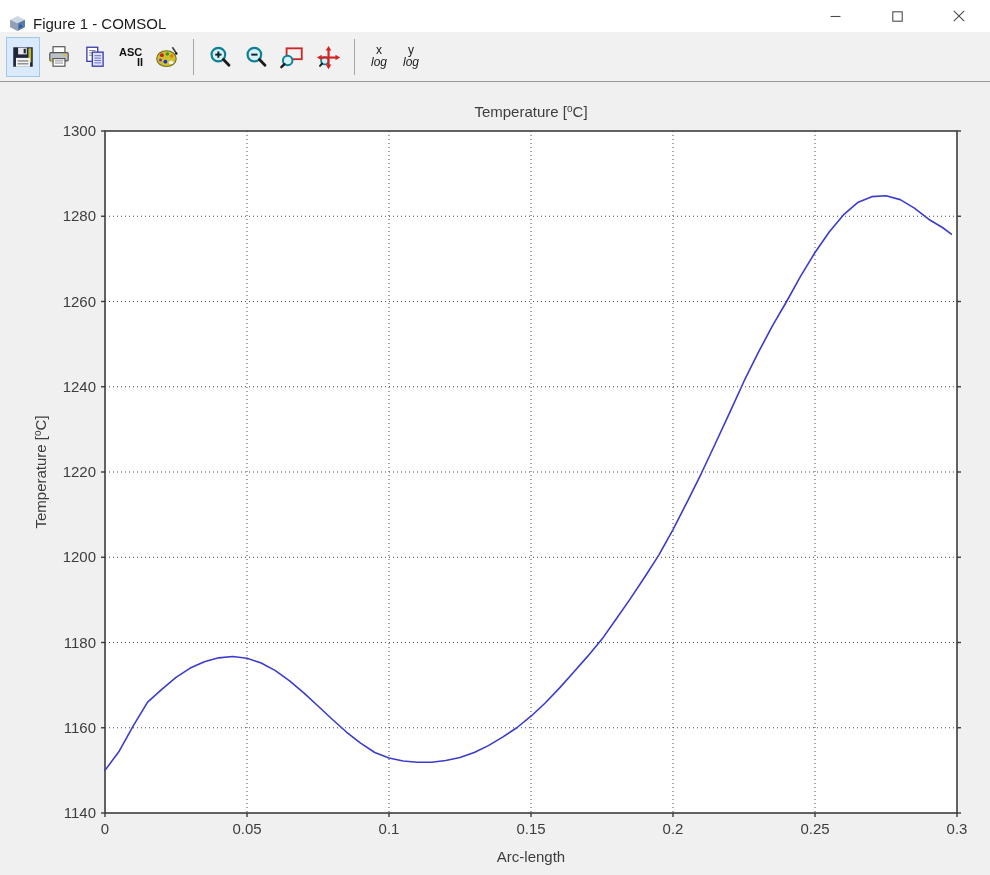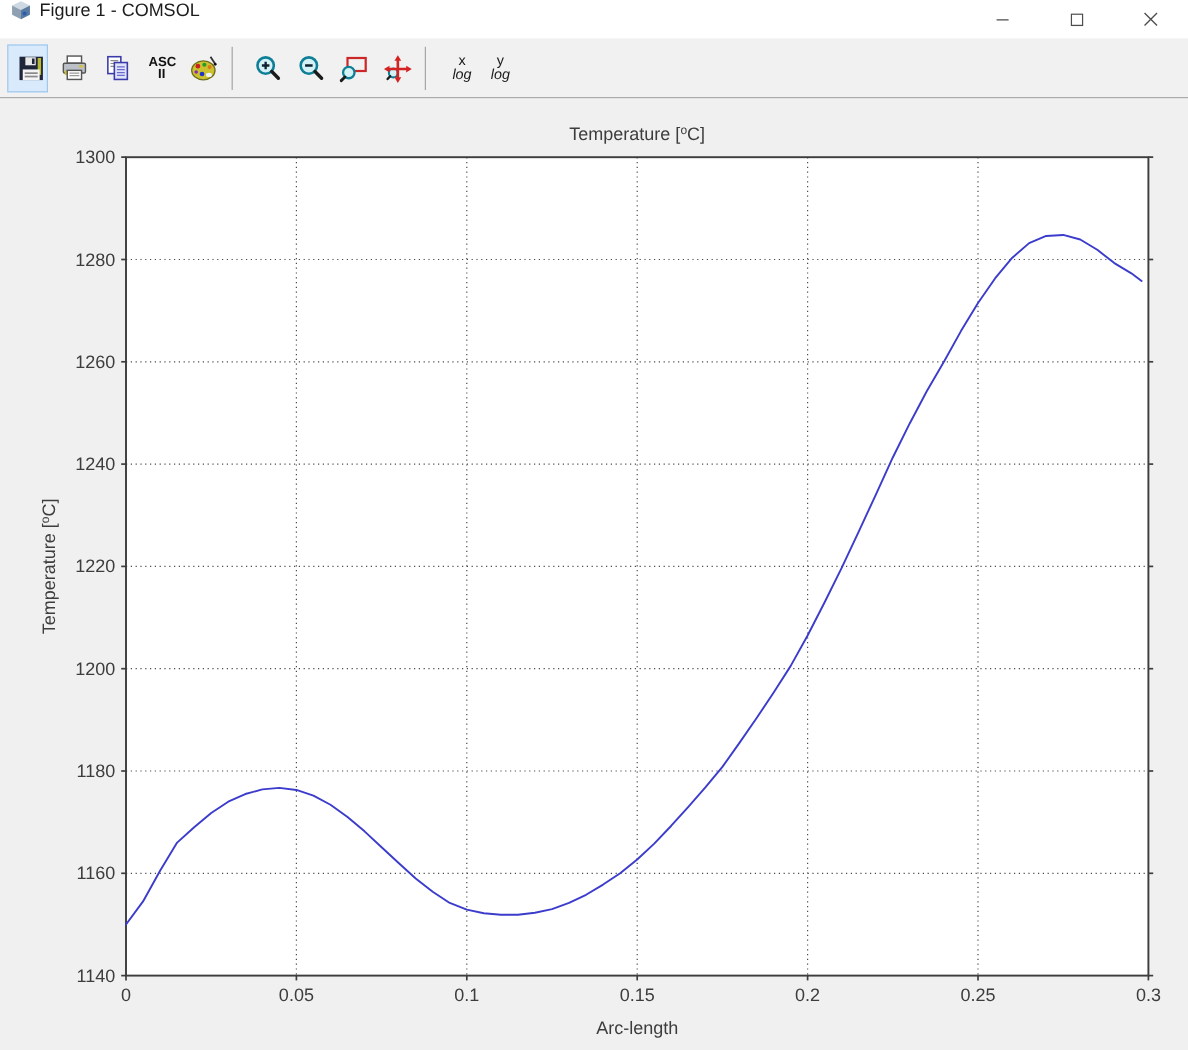--- a/index.html
+++ b/index.html
@@ -3,51 +3,51 @@
 <meta charset="utf-8">
 <style>
   html,body{margin:0;padding:0;background:#ffffff;}
   *{box-sizing:border-box;}
   .window{
     width:990px;height:875px;position:relative;overflow:hidden;
     font-family:"Liberation Sans",sans-serif;background:#f0f0f0;
   }
   
   .titlebar{
-    height:32px;background:#ffffff;display:flex;align-items:flex-start;
+    height:32px;background:#ffffff;display:flex;align-items:flex-end;
     padding-left:9px;position:relative;
   }
   .app-icon{width:17px;height:17px;display:inline-flex;margin-right:7px;}
   .title-text{font-size:15px;color:#1c1c1c;white-space:nowrap;}
   .win-controls{position:absolute;right:0;top:0;height:32px;display:flex;}
   .win-btn{
     width:62px;height:32px;border:none;background:transparent;cursor:default;
     display:flex;align-items:center;justify-content:center;padding:0;
   }
   .win-btn svg{display:block;}
   
   .toolbar{
     height:50px;background:#f1f1f1;border-bottom:1px solid #9a9a9a;
     display:flex;align-items:center;padding:0 5px;
   }
   .tb-btn{
     width:34px;height:40px;border:1px solid transparent;background:transparent;
-    display:flex;align-items:center;justify-content:flex-end;padding:0;margin:0 1px;
+    display:flex;align-items:center;justify-content:center;padding:0;margin:0 1px;
   }
   .tb-btn.active{background:#d9eafc;border:1px solid #9fc7ec;}
   .tb-btn svg{display:block;}
   .tb-sep{width:1px;height:36px;background:#a6a6a6;margin:0 8px;}
   .tb-text{
     display:flex;flex-direction:column;align-items:center;justify-content:center;
     font-size:12px;line-height:11px;color:#1a1a1a;
   }
   .tb-text .l2{margin-top:1px;font-style:italic;}
   .asc-stack{display:flex;flex-direction:column;align-items:flex-start;line-height:10px;
     font-size:11px;font-weight:bold;color:#111;}
-  .asc-stack .l2{margin-left:8px;}
+  .asc-stack .l2{margin-left:18px;}
   
   .canvas{position:relative;width:990px;height:793px;background:#f0f0f0;}
   #plot-svg{position:absolute;left:0;top:0;}
   #plot-svg text{font-family:"Liberation Sans",sans-serif;}
 </style>
 </head>
 <body>
 
 <div class="window">
 

